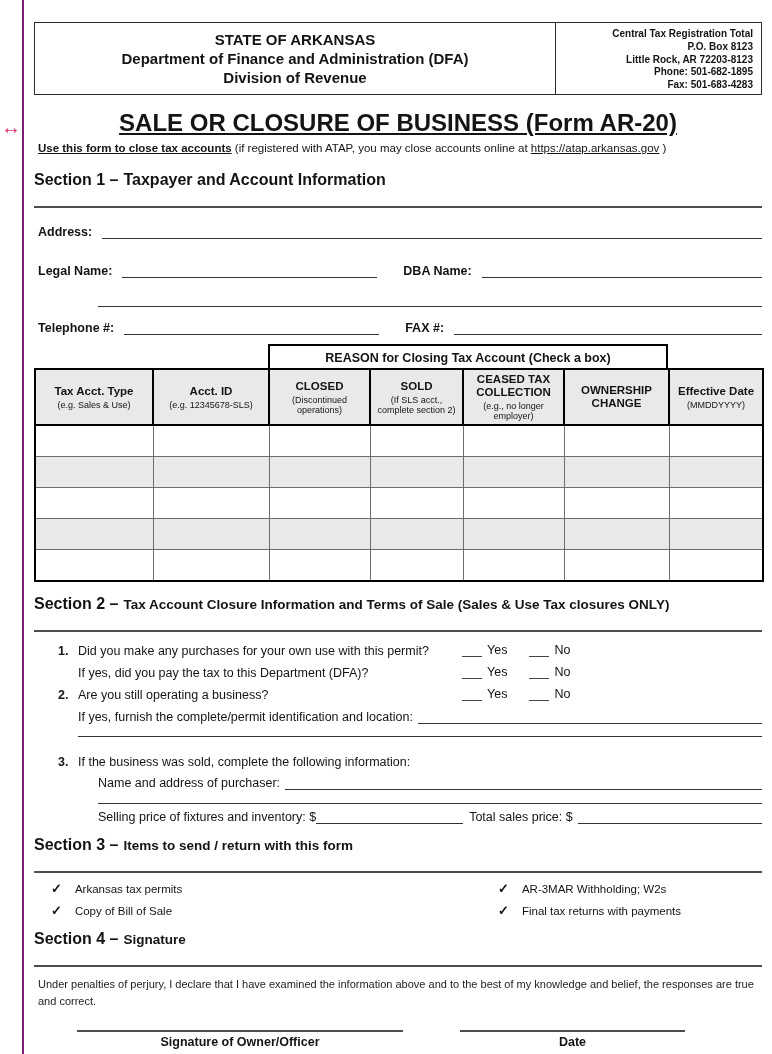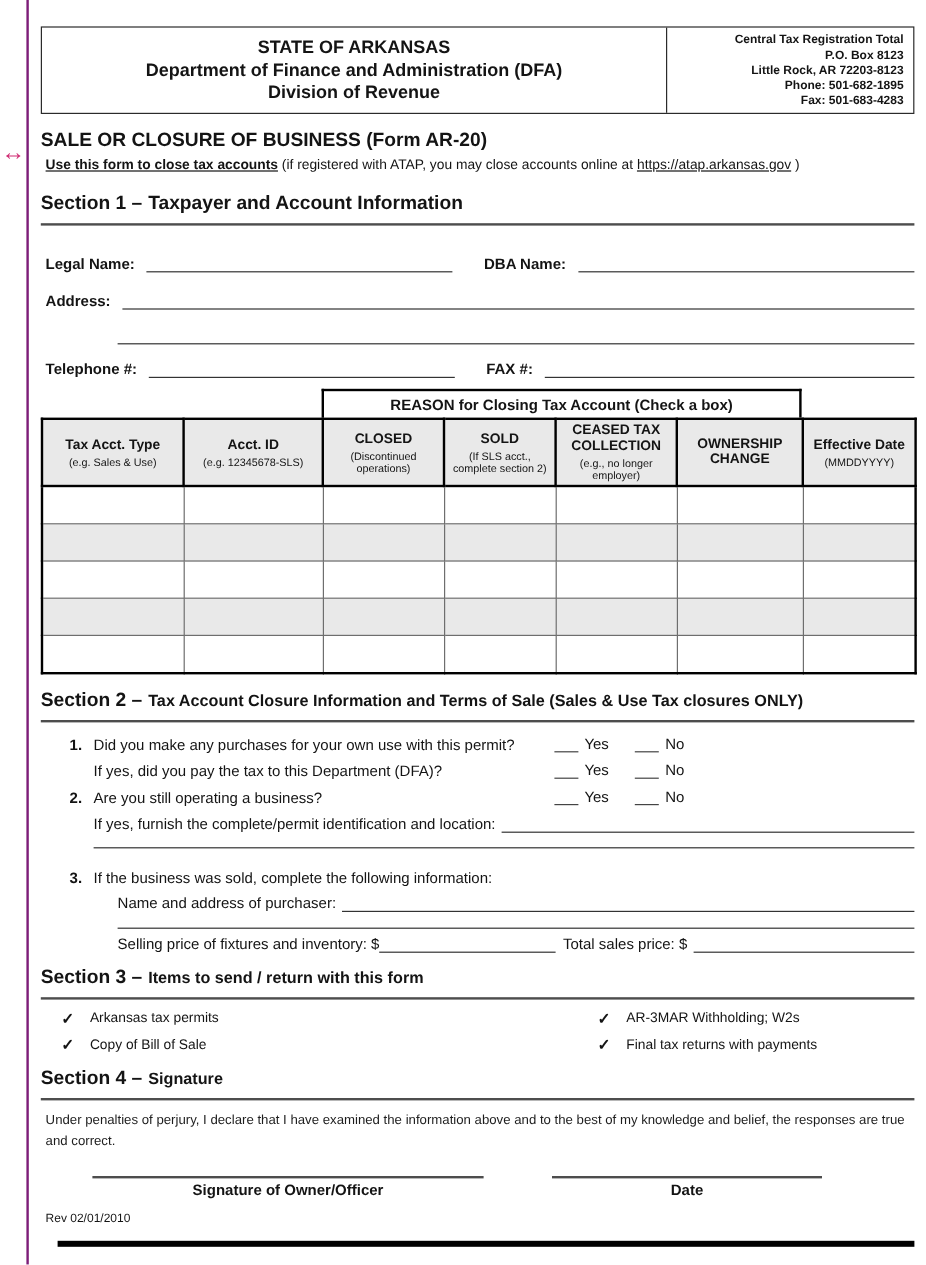--- a/index.html
+++ b/index.html
@@ -9,26 +9,26 @@
   .guide-arrow{position:absolute;left:1px;top:113px;font-size:20px;font-weight:bold;color:#d02d74;line-height:28px;}
   .content{position:absolute;left:34px;top:0;width:728px;}
 
   
   .hdr{margin-top:22px;height:73px;border:1.5px solid #2b2b2b;display:flex;box-sizing:border-box;}
   .hdr-left{flex:1;display:flex;flex-direction:column;justify-content:center;align-items:center;
             font-weight:bold;font-size:15px;line-height:19px;}
   .hdr-right{width:206px;border-left:1.5px solid #2b2b2b;box-sizing:border-box;text-align:right;
              font-weight:bold;font-size:10px;line-height:12.8px;padding:5px 8px 0 0;}
 
-  .title{margin-top:14px;font-size:16px;font-weight:bold;}
+  .title{margin-top:14px;text-align:center;font-size:24px;font-weight:bold;text-decoration:underline;}
   .subtitle{margin-top:5px;font-size:11.5px;padding-left:4px;}
   .subtitle .lead{font-weight:bold;text-decoration:underline;}
   .subtitle a{color:#141414;text-decoration:underline;cursor:pointer;}
 
-  .sec-head{border-bottom:2px solid #4d4d4d;padding-bottom:7px;font-weight:bold;}
+  .sec-head{border-bottom:2px solid #4d4d4d;padding-bottom:17px;font-weight:bold;}
   .sec-strong{font-size:16px;}
   .sec-rest{font-size:16px;margin-left:5px;}
   .sec-rest.small{font-size:13.5px;}
 
   .frow{display:flex;align-items:flex-end;font-size:12.5px;font-weight:bold;padding-left:4px;}
   .fline{border-bottom:1.3px solid #333;height:15px;box-sizing:border-box;}
   .w255{width:255px;margin-left:10px;}
   .grow{flex:1;margin-left:10px;}
   .ml26{margin-left:26px;}
 
@@ -99,28 +99,28 @@
         <div>Phone: 501-682-1895</div>
         <div>Fax: 501-683-4283</div>
       </div>
     </div>
 
     <div class="title">SALE OR CLOSURE OF BUSINESS (Form AR-20)</div>
     <div class="subtitle"><span class="lead">Use this form to close tax accounts</span><span> (if registered with ATAP, you may close accounts online at </span><a>https://atap.arkansas.gov</a><span> )</span></div>
 
     <div class="sec-head mt17"><span class="sec-strong">Section 1 –</span><span class="sec-rest">Taxpayer and Account Information</span></div>
 
+    <div class="frow mt16">
+      <span>Address:</span>
+      <span class="fline grow"></span>
+    </div>
     <div class="frow mt24">
       <span>Legal Name:</span>
       <span class="fline w255"></span>
       <span class="ml26">DBA Name:</span>
-      <span class="fline grow"></span>
-    </div>
-    <div class="frow mt16">
-      <span>Address:</span>
       <span class="fline grow"></span>
     </div>
     <div class="frow mt14">
       <span class="fline grow" style="margin-left:60px;"></span>
     </div>
     <div class="frow mt13">
       <span>Telephone #:</span>
       <span class="fline w255"></span>
       <span class="ml26">FAX #:</span>
       <span class="fline grow"></span>

